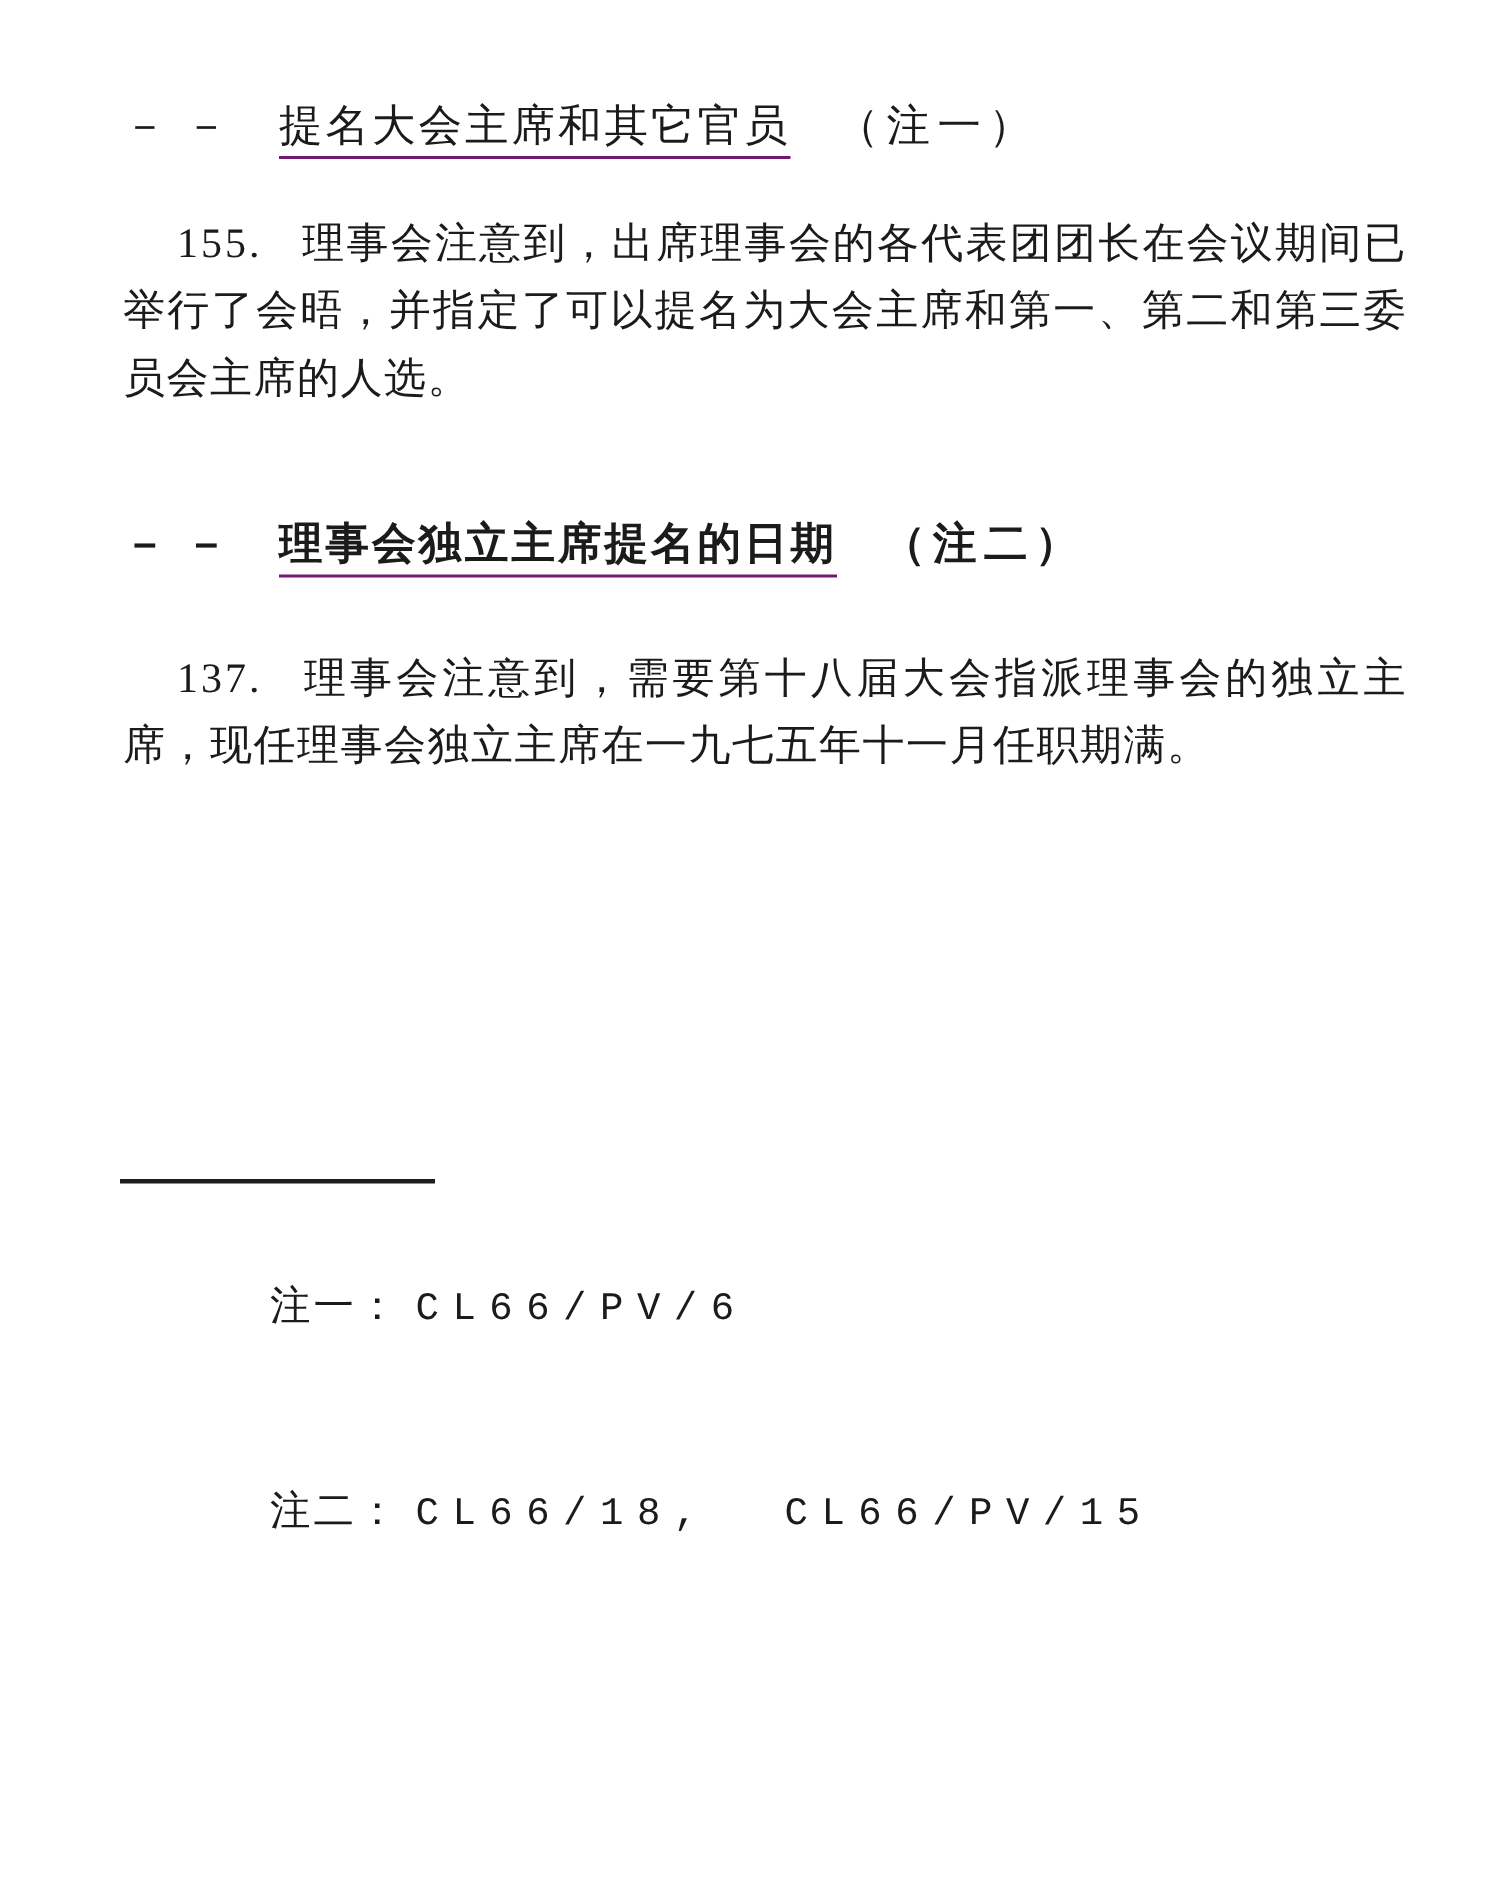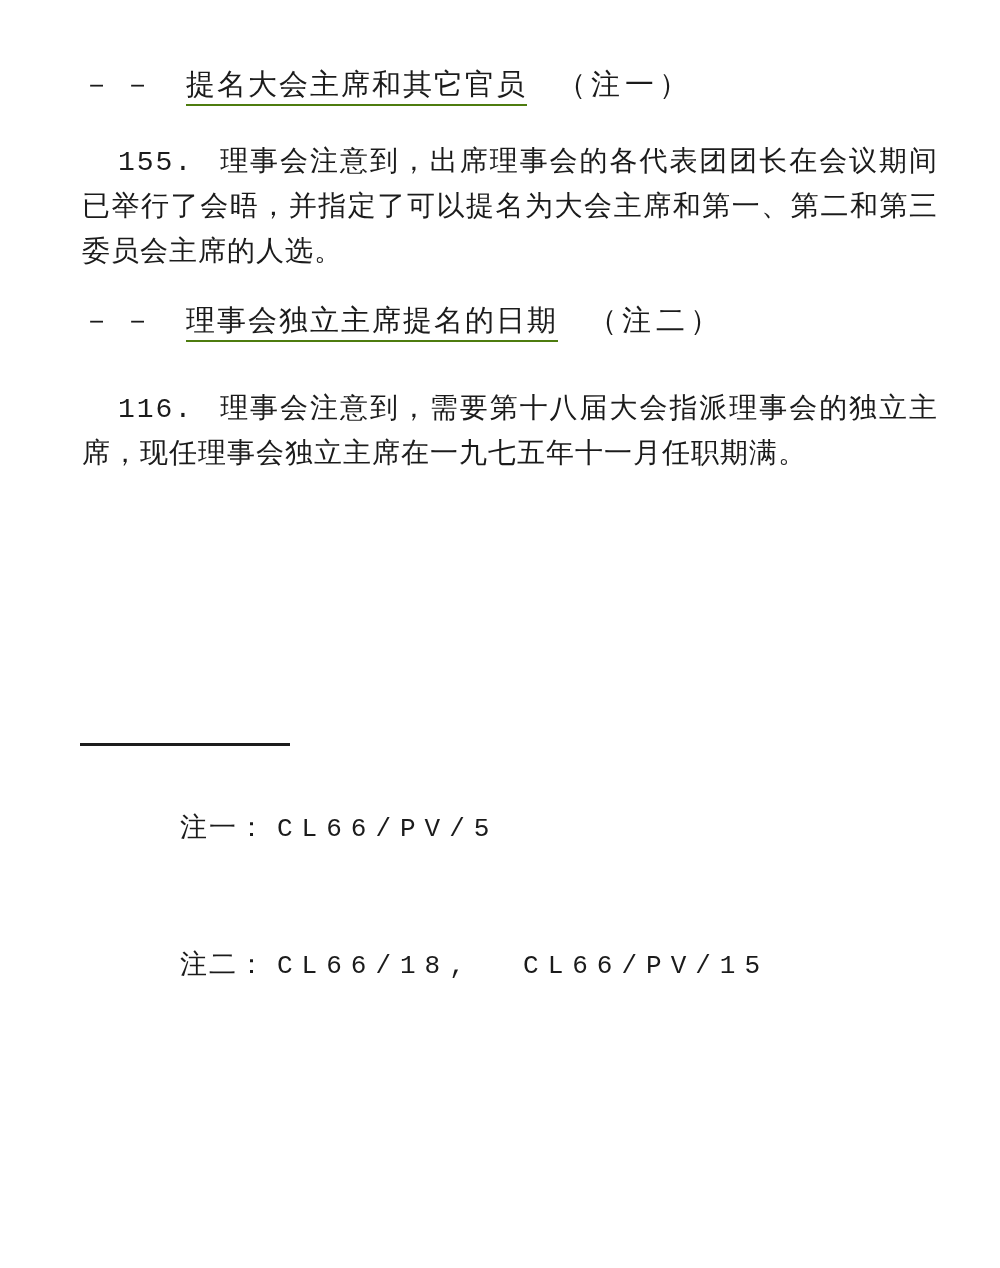--- a/index.html
+++ b/index.html
@@ -21,43 +21,42 @@
   .content {
     padding: 0 62px 0 82px;
   }
   
   .heading {
     font-size: 29px;
     line-height: 45px;
     white-space: nowrap;
   }
   .heading-1 { margin-top: 62px; }
-  .heading-2 { margin-top: 23px; }
+  .heading-2 { margin-top: 66px; font-weight: bold; }
   .dash {
     letter-spacing: 12px;
     margin-right: 22px;
   }
   .heading-title {
     letter-spacing: 2px;
-    border-bottom: 2px solid #4d7c0f;
+    border-bottom: 2px solid #701a75;
     padding-bottom: 4px;
   }
   .note-ref {
     margin-left: 30px;
     letter-spacing: 5px;
   }
   
   .para {
     margin: 0;
     font-size: 28px;
     line-height: 45px;
     text-align: justify;
     text-indent: 36px;
     letter-spacing: 1px;
-    font-family: Liberation Mono, monospace;
   }
   .para-155 { margin-top: 33px; }
   .para-156 { margin-top: 44px; }
   .para-157 { margin-top: 0; }
   .pnum {
     margin-right: 26px;
     letter-spacing: 2px;
   }
   .ref-italic { font-style: italic; }
   
@@ -93,27 +92,27 @@
     <div class="heading heading-1">
       <span class="dash">－－</span><span class="heading-title">提名大会主席和其它官员</span><span class="note-ref">（注一）</span>
     </div>
 
     <p class="para para-155"><span class="pnum">155.</span><span>理事会注意到，出席理事会的各代表团团长在会议期间已举行了会晤，并指定了可以提名为大会主席和第一、第二和第三委员会主席的人选。</span></p>
 
     <div class="heading heading-2">
       <span class="dash">－－</span><span class="heading-title">理事会独立主席提名的日期</span><span class="note-ref">（注二）</span>
     </div>
 
-    <p class="para para-156"><span class="pnum">116.</span><span>理事会注意到，需要第十八届大会指派理事会的独立主席，现任理事会独立主席在一九七五年十一月任职期满。</span></p>
+    <p class="para para-156"><span class="pnum">137.</span><span>理事会注意到，需要第十八届大会指派理事会的独立主席，现任理事会独立主席在一九七五年十一月任职期满。</span></p>
 
 
     <div class="footnotes">
       <div class="footnote-rule"></div>
       <div class="footnote-line">
-        <span class="fn-label">注一：</span><span class="fn-code">CL66/PV/5</span>
+        <span class="fn-label">注一：</span><span class="fn-code">CL66/PV/6</span>
       </div>
       <div class="footnote-line">
         <span class="fn-label">注二：</span><span class="fn-code">CL66/18,  CL66/PV/15</span>
       </div>
     </div>
 
   </div>
 </div>
 
 </body></html>

